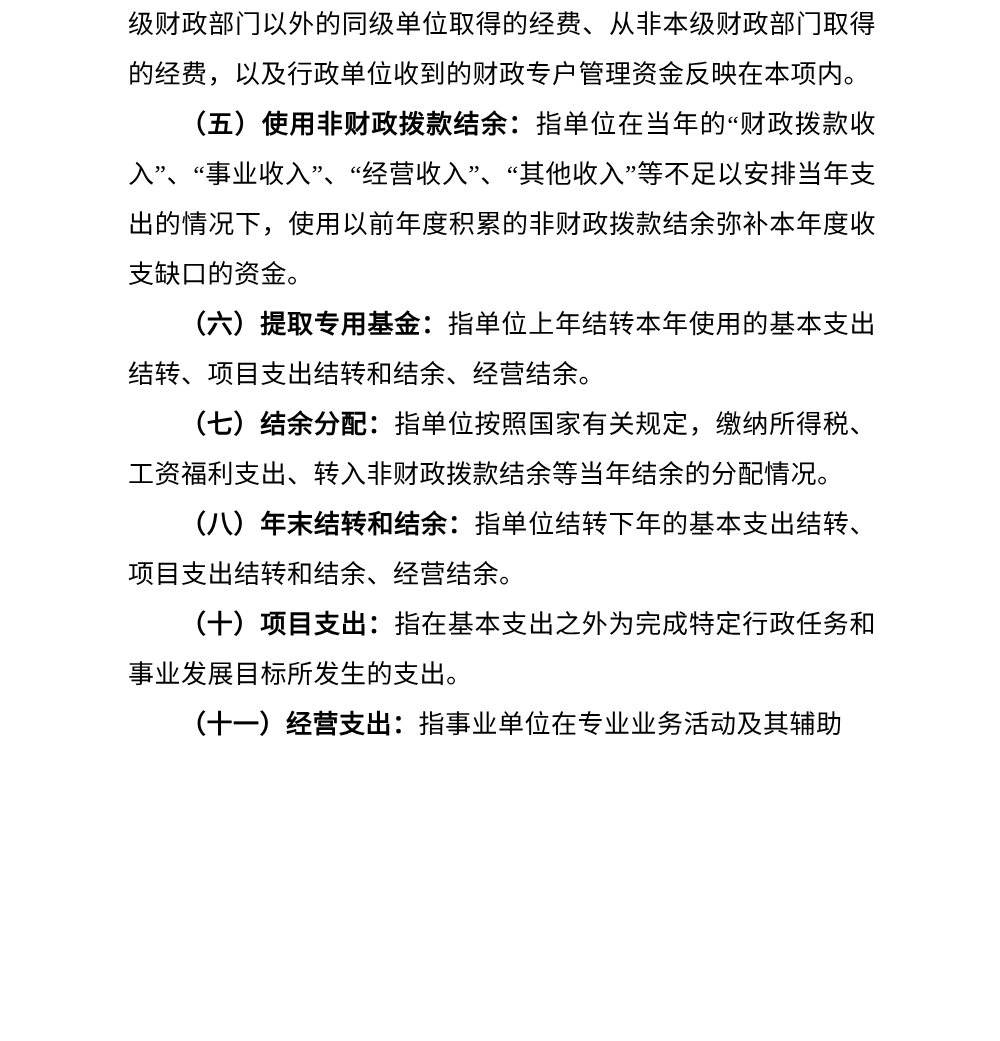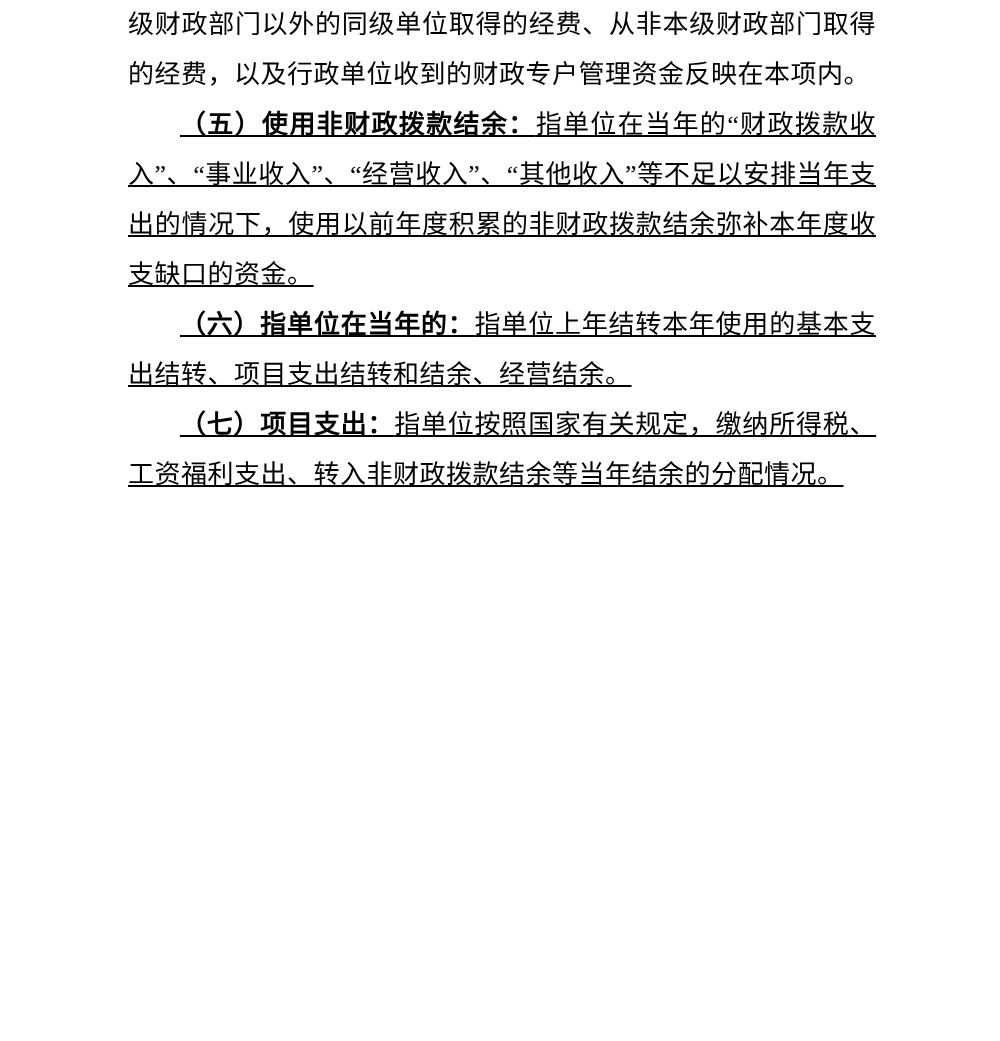--- a/index.html
+++ b/index.html
@@ -25,36 +25,38 @@
     margin: 0;
     font-size: 26px;
     line-height: 50px;
     text-align: justify;
     text-justify: inter-character;
     letter-spacing: 0.5px;
     word-break: break-all;
   }
   .para.indent {
     text-indent: 2em;
-    text-decoration: underline;
   }
   .term {
     font-weight: bold;
   }
 </style>
 </head>
 <body>
 
 <div class="page">
 
   <p class="para"><span class="term"></span><span>级财政部门以外的同级单位取得的经费、从非本级财政部门取得的经费，以及行政单位收到的财政专户管理资金反映在本项内。</span></p>
 
   <p class="para indent"><span class="term">（五）使用非财政拨款结余：</span><span>指单位在当年的“财政拨款收入”、“事业收入”、“经营收入”、“其他收入”等不足以安排当年支出的情况下，使用以前年度积累的非财政拨款结余弥补本年度收支缺口的资金。</span></p>
 
-  <p class="para indent"><span class="term">（六）指单位在当年的：</span><span>指单位上年结转本年使用的基本支出结转、项目支出结转和结余、经营结余。</span></p>
+  <p class="para indent"><span class="term">（六）提取专用基金：</span><span>指单位上年结转本年使用的基本支出结转、项目支出结转和结余、经营结余。</span></p>
 
-  <p class="para indent"><span class="term">（七）项目支出：</span><span>指单位按照国家有关规定，缴纳所得税、工资福利支出、转入非财政拨款结余等当年结余的分配情况。</span></p>
+  <p class="para indent"><span class="term">（七）结余分配：</span><span>指单位按照国家有关规定，缴纳所得税、工资福利支出、转入非财政拨款结余等当年结余的分配情况。</span></p>
+
+  <p class="para indent"><span class="term">（八）年末结转和结余：</span><span>指单位结转下年的基本支出结转、项目支出结转和结余、经营结余。</span></p>
 
 
+  <p class="para indent"><span class="term">（十）项目支出：</span><span>指在基本支出之外为完成特定行政任务和事业发展目标所发生的支出。</span></p>
 
-
+  <p class="para indent"><span class="term">（十一）经营支出：</span><span>指事业单位在专业业务活动及其辅助</span></p>
 
 </div>
 
 </body></html>

